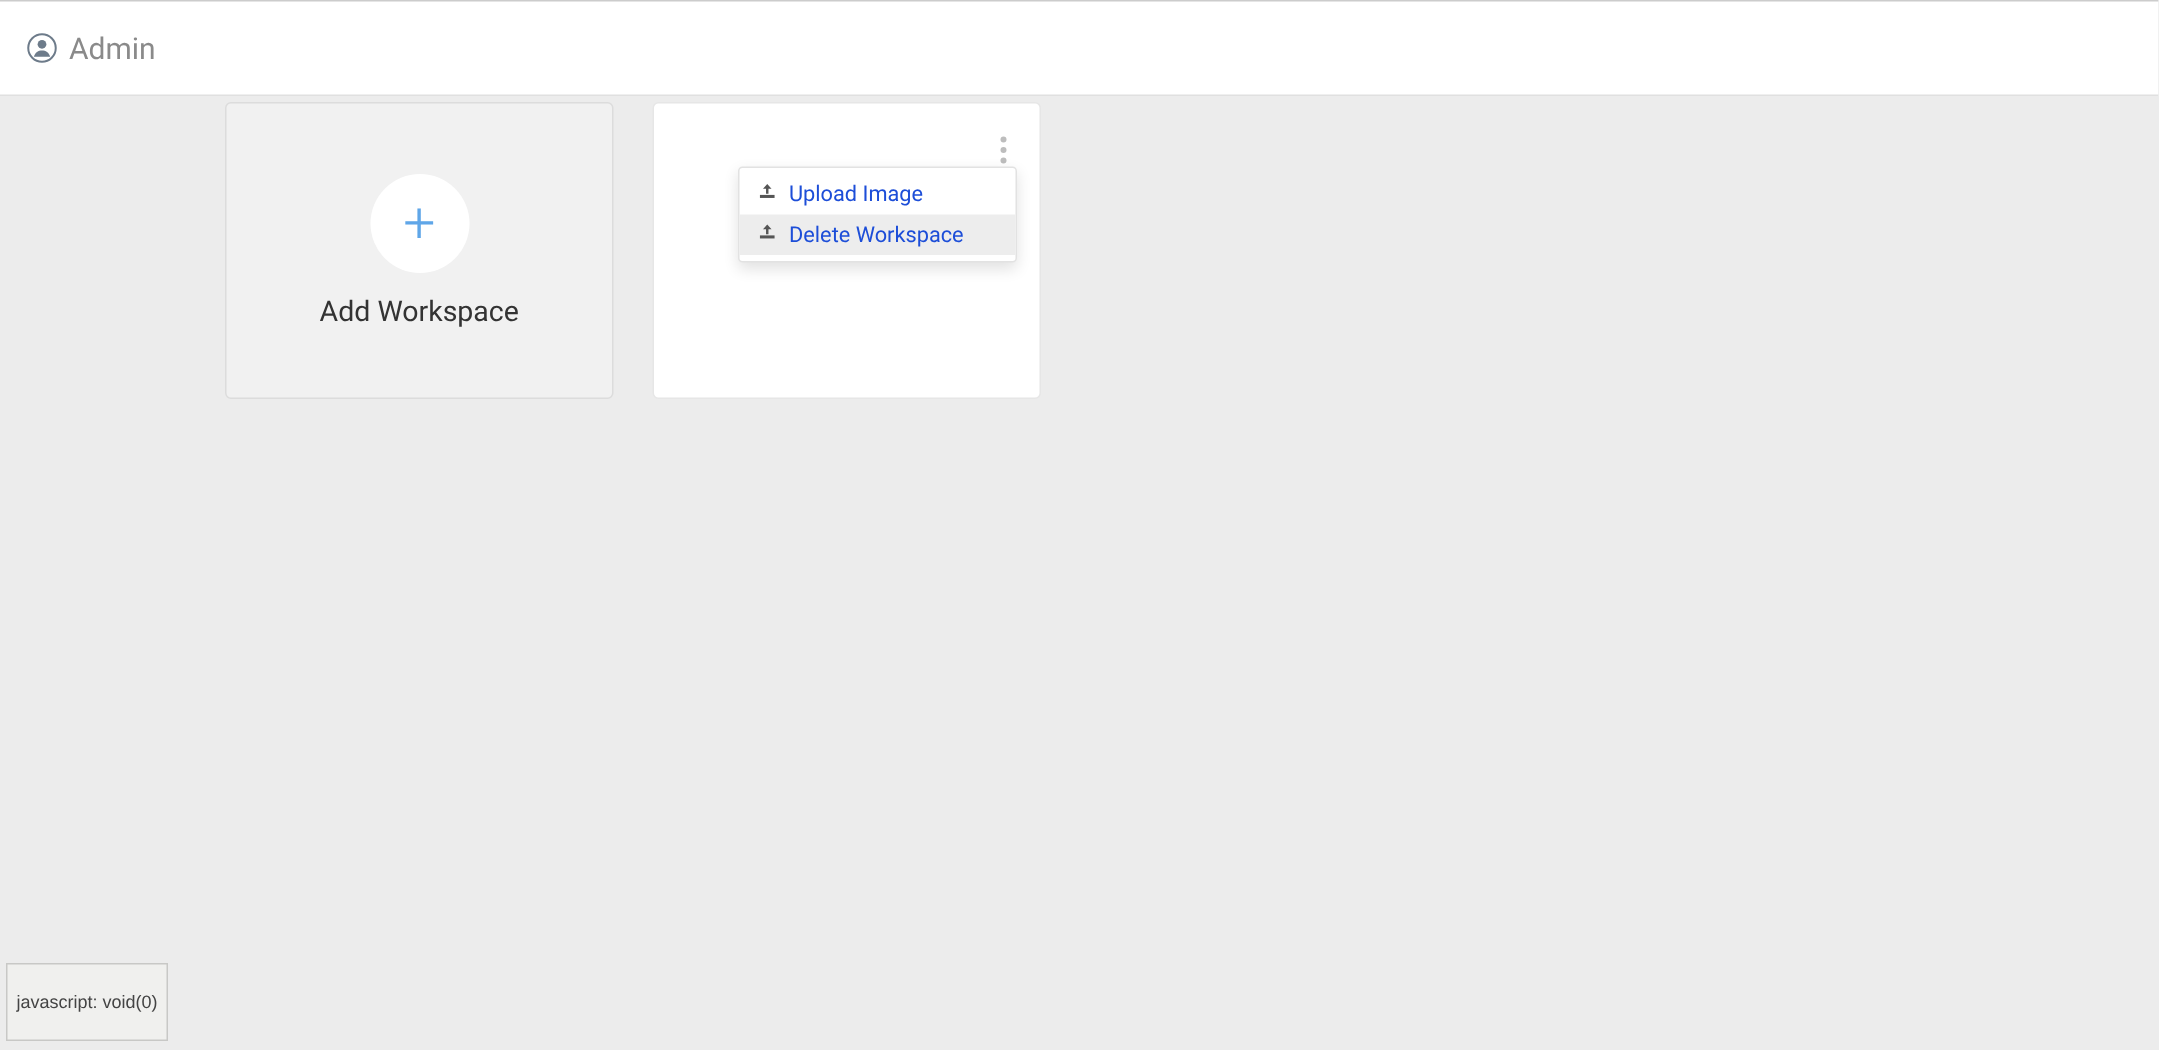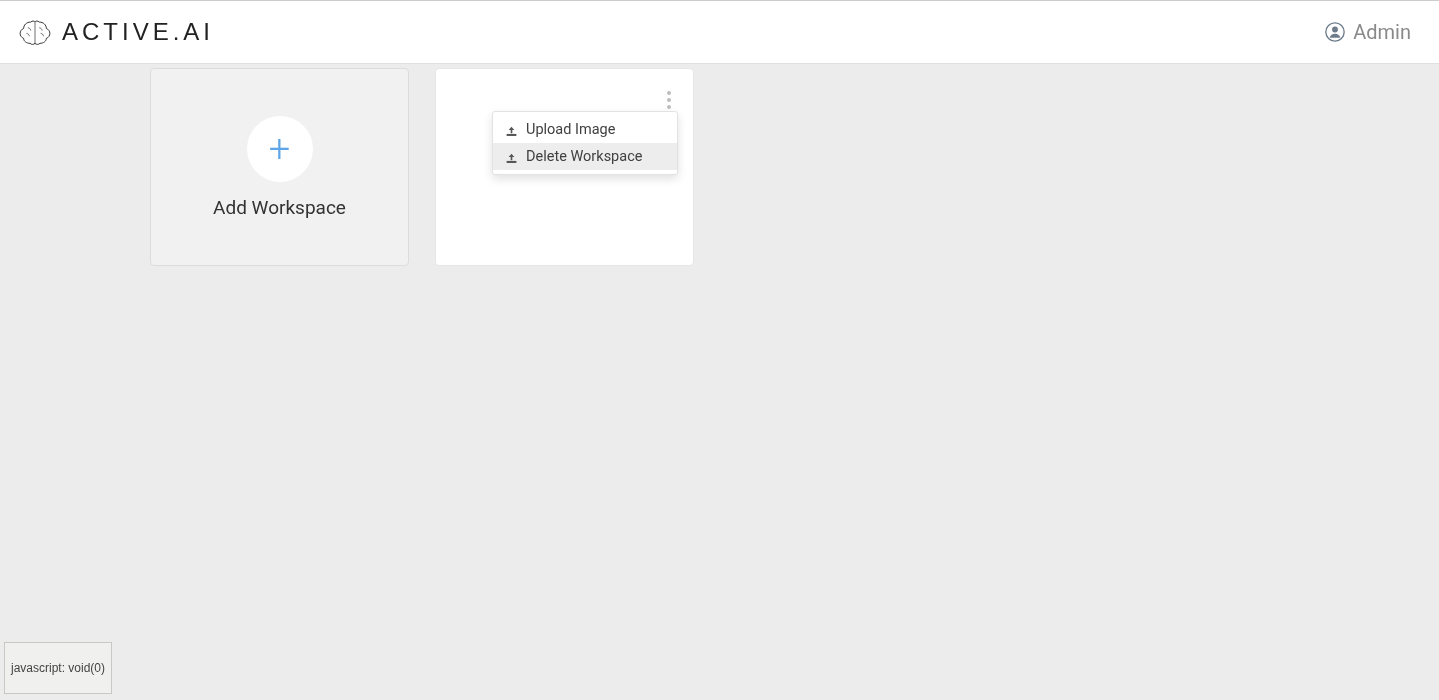--- a/index.html
+++ b/index.html
@@ -125,25 +125,25 @@
       width: 186px;
       background: #ffffff;
       border: 1px solid #e2e2e2;
       border-radius: 3px;
       box-shadow: 0 4px 10px rgba(0,0,0,0.12);
       padding: 4px 0;
       z-index: 10;
     }
     .menu-item {
       display: flex;
-      align-items: flex-end;
+      align-items: flex-start;
       gap: 8px;
       padding: 5px 12px;
       font-size: 14.5px;
-      color: #404040;
+      color: #1d4ed8;
       cursor: pointer;
     }
     .menu-item.hovered {
       background: #ededed;
     }
     .menu-icon {
       width: 13px;
       height: 13px;
       color: #555;
       flex-shrink: 0;
@@ -157,31 +157,20 @@
       padding: 18px 6px;
       font-size: 12px;
       color: #444;
       font-family: Arial, sans-serif;
     }
   </style>
 </head>
 <body>
 
 <div class="header">
-  <div class="logo-area">
-    <svg class="brain-icon" viewBox="0 0 48 40" fill="none" stroke="#333" stroke-width="1.4">
-      <path d="M18 6 C12 6 8 10 8 15 C5 16 3 19 3 22 C3 25 5 28 8 29 C8 33 12 36 17 36 C19 38 22 38 24 36 C26 38 29 38 31 36 C36 36 40 33 40 29 C43 28 45 25 45 22 C45 19 43 16 40 15 C40 10 36 6 30 6 C28 4 25 4 24 6 C23 4 20 4 18 6 Z"></path>
-      <path d="M24 6 L24 36" stroke-width="1"></path>
-      <path d="M14 14 C16 14 18 16 18 18" stroke-width="1"></path>
-      <path d="M30 14 C32 14 34 16 34 18" stroke-width="1"></path>
-      <path d="M12 22 C14 22 16 24 16 26" stroke-width="1"></path>
-      <path d="M32 22 C34 22 36 24 36 26" stroke-width="1"></path>
-    </svg>
-    <span class="brand-text">ACTIVE.AI</span>
-  </div>
   <div class="user-area">
     <svg class="user-icon" viewBox="0 0 24 24" fill="#6d7b8a">
       <circle cx="12" cy="12" r="11" fill="none" stroke="#6d7b8a" stroke-width="1.6"></circle>
       <circle cx="12" cy="9" r="3.5" fill="#6d7b8a"></circle>
       <path d="M5.5 19 C6.5 15.5 9 14 12 14 C15 14 17.5 15.5 18.5 19" fill="#6d7b8a"></path>
     </svg>
     <span class="user-name">Admin</span>
   </div>
 </div>
 

